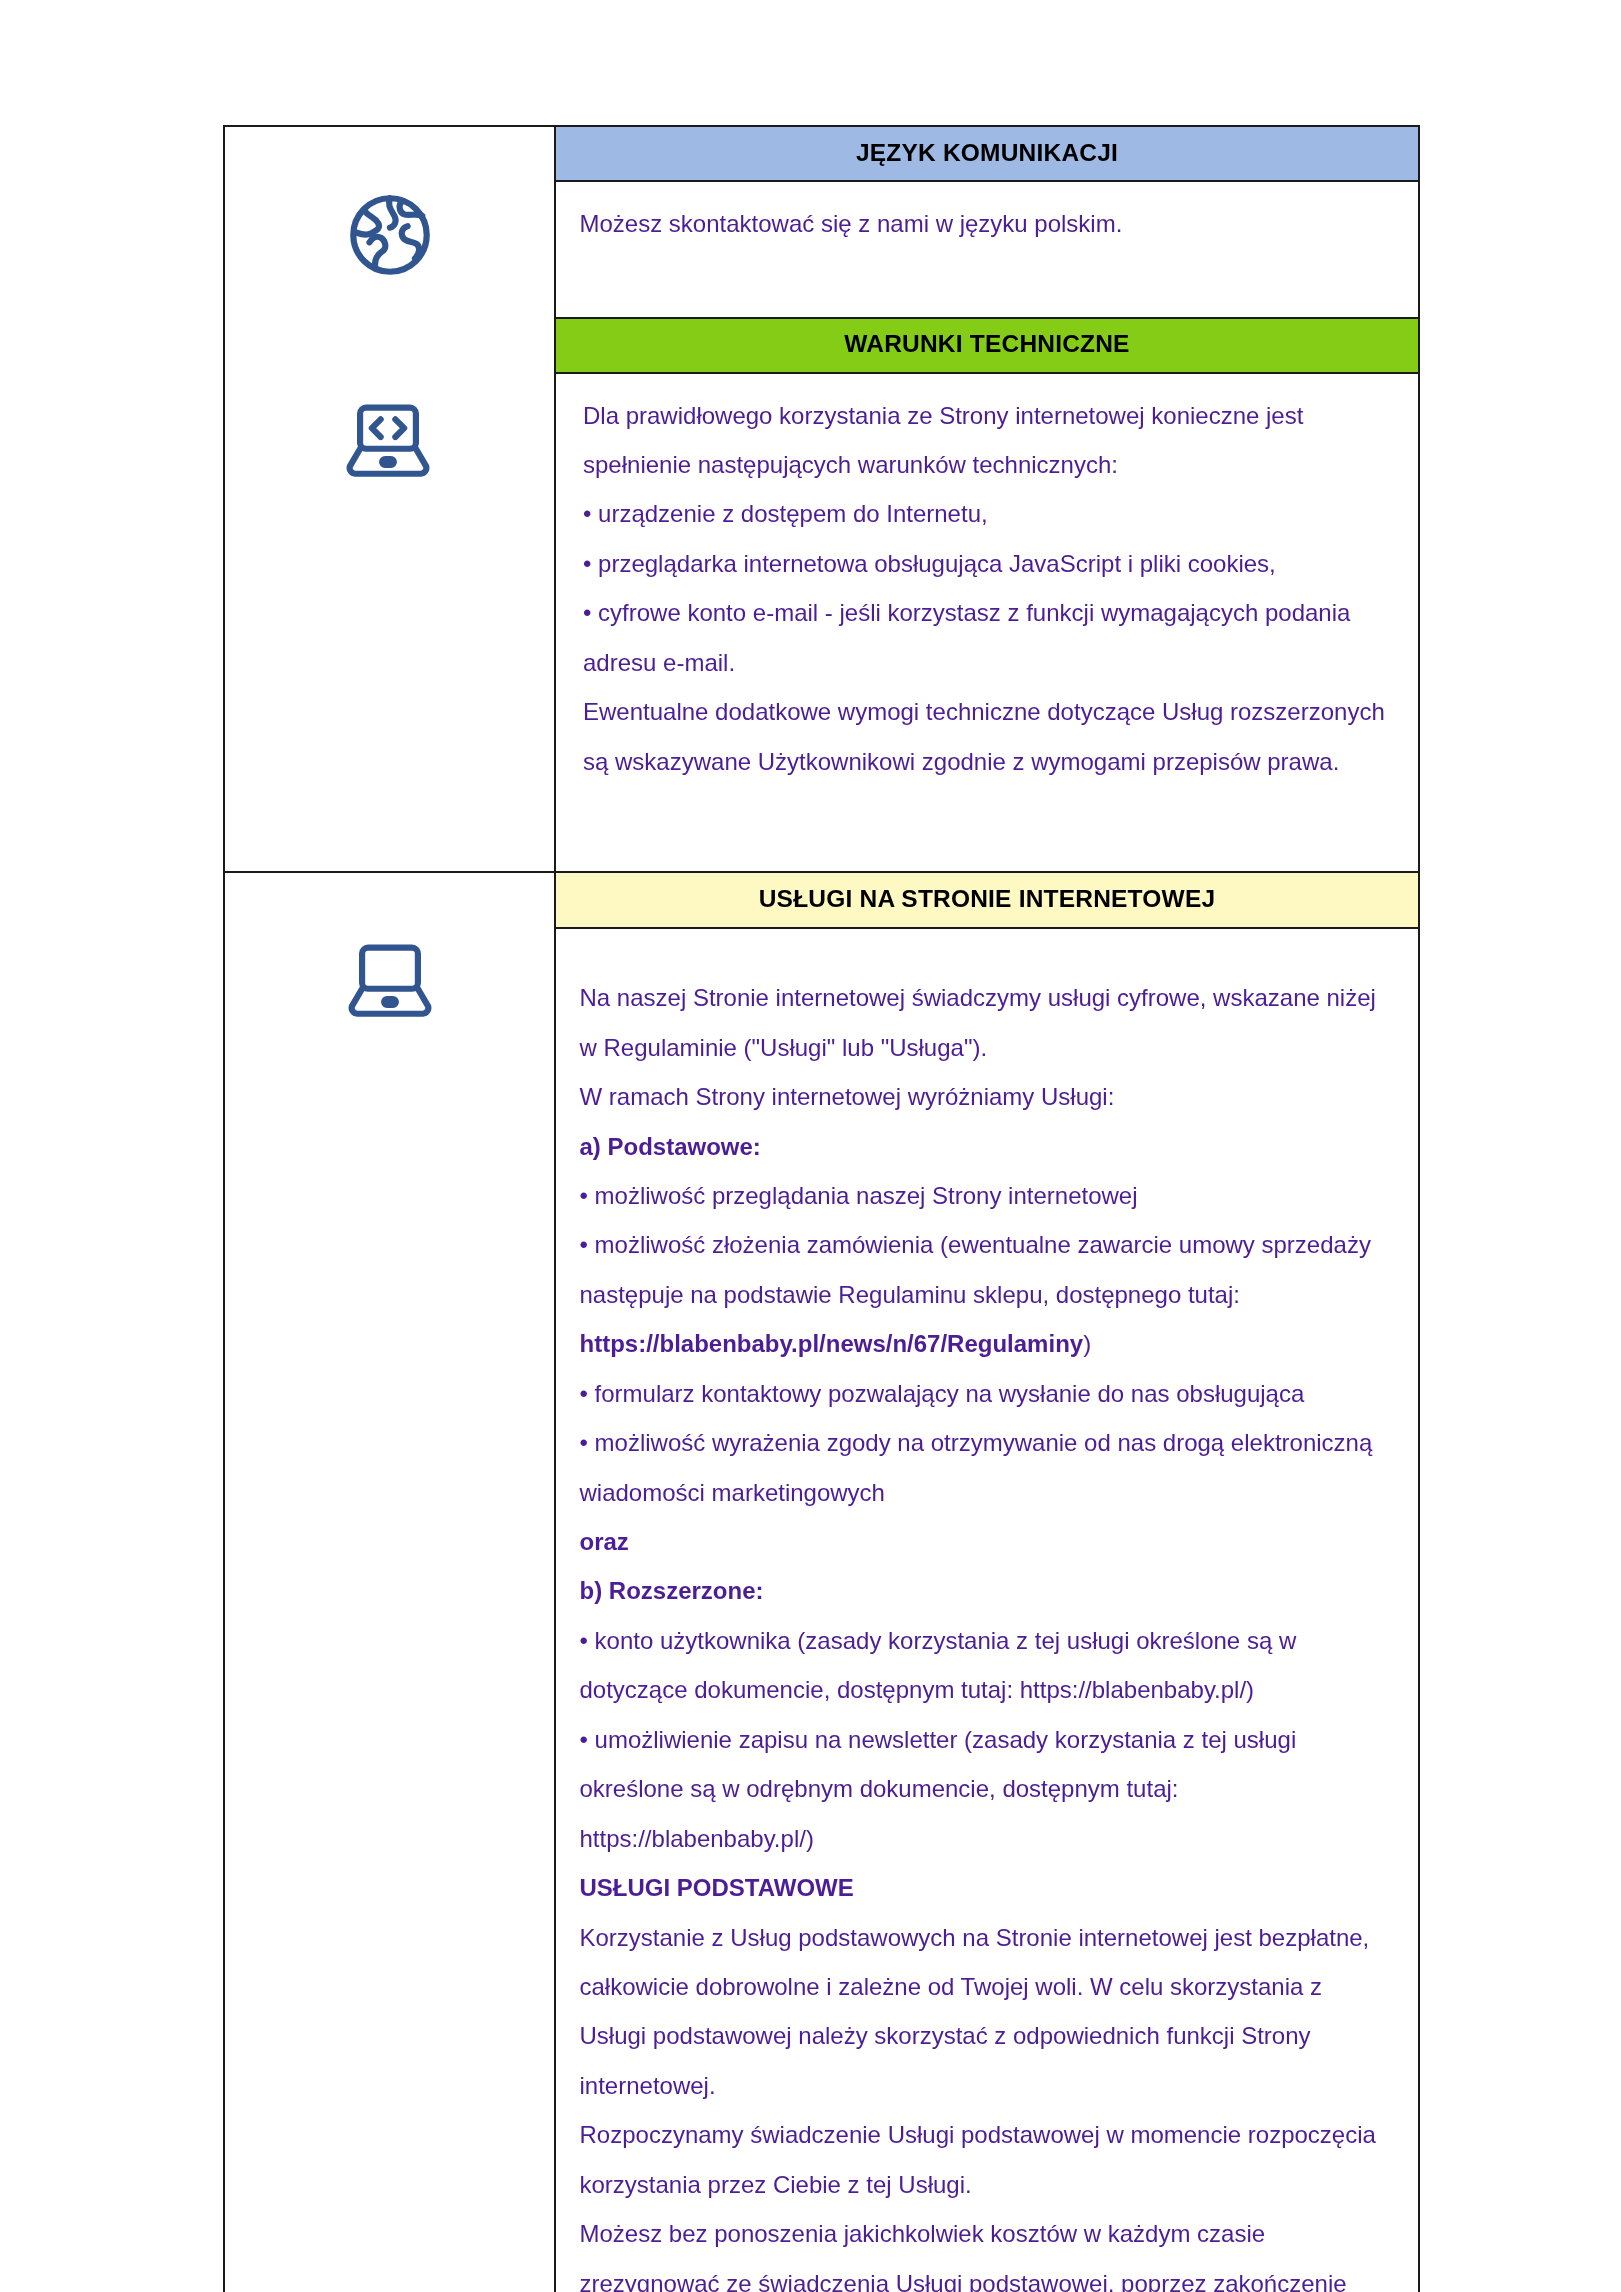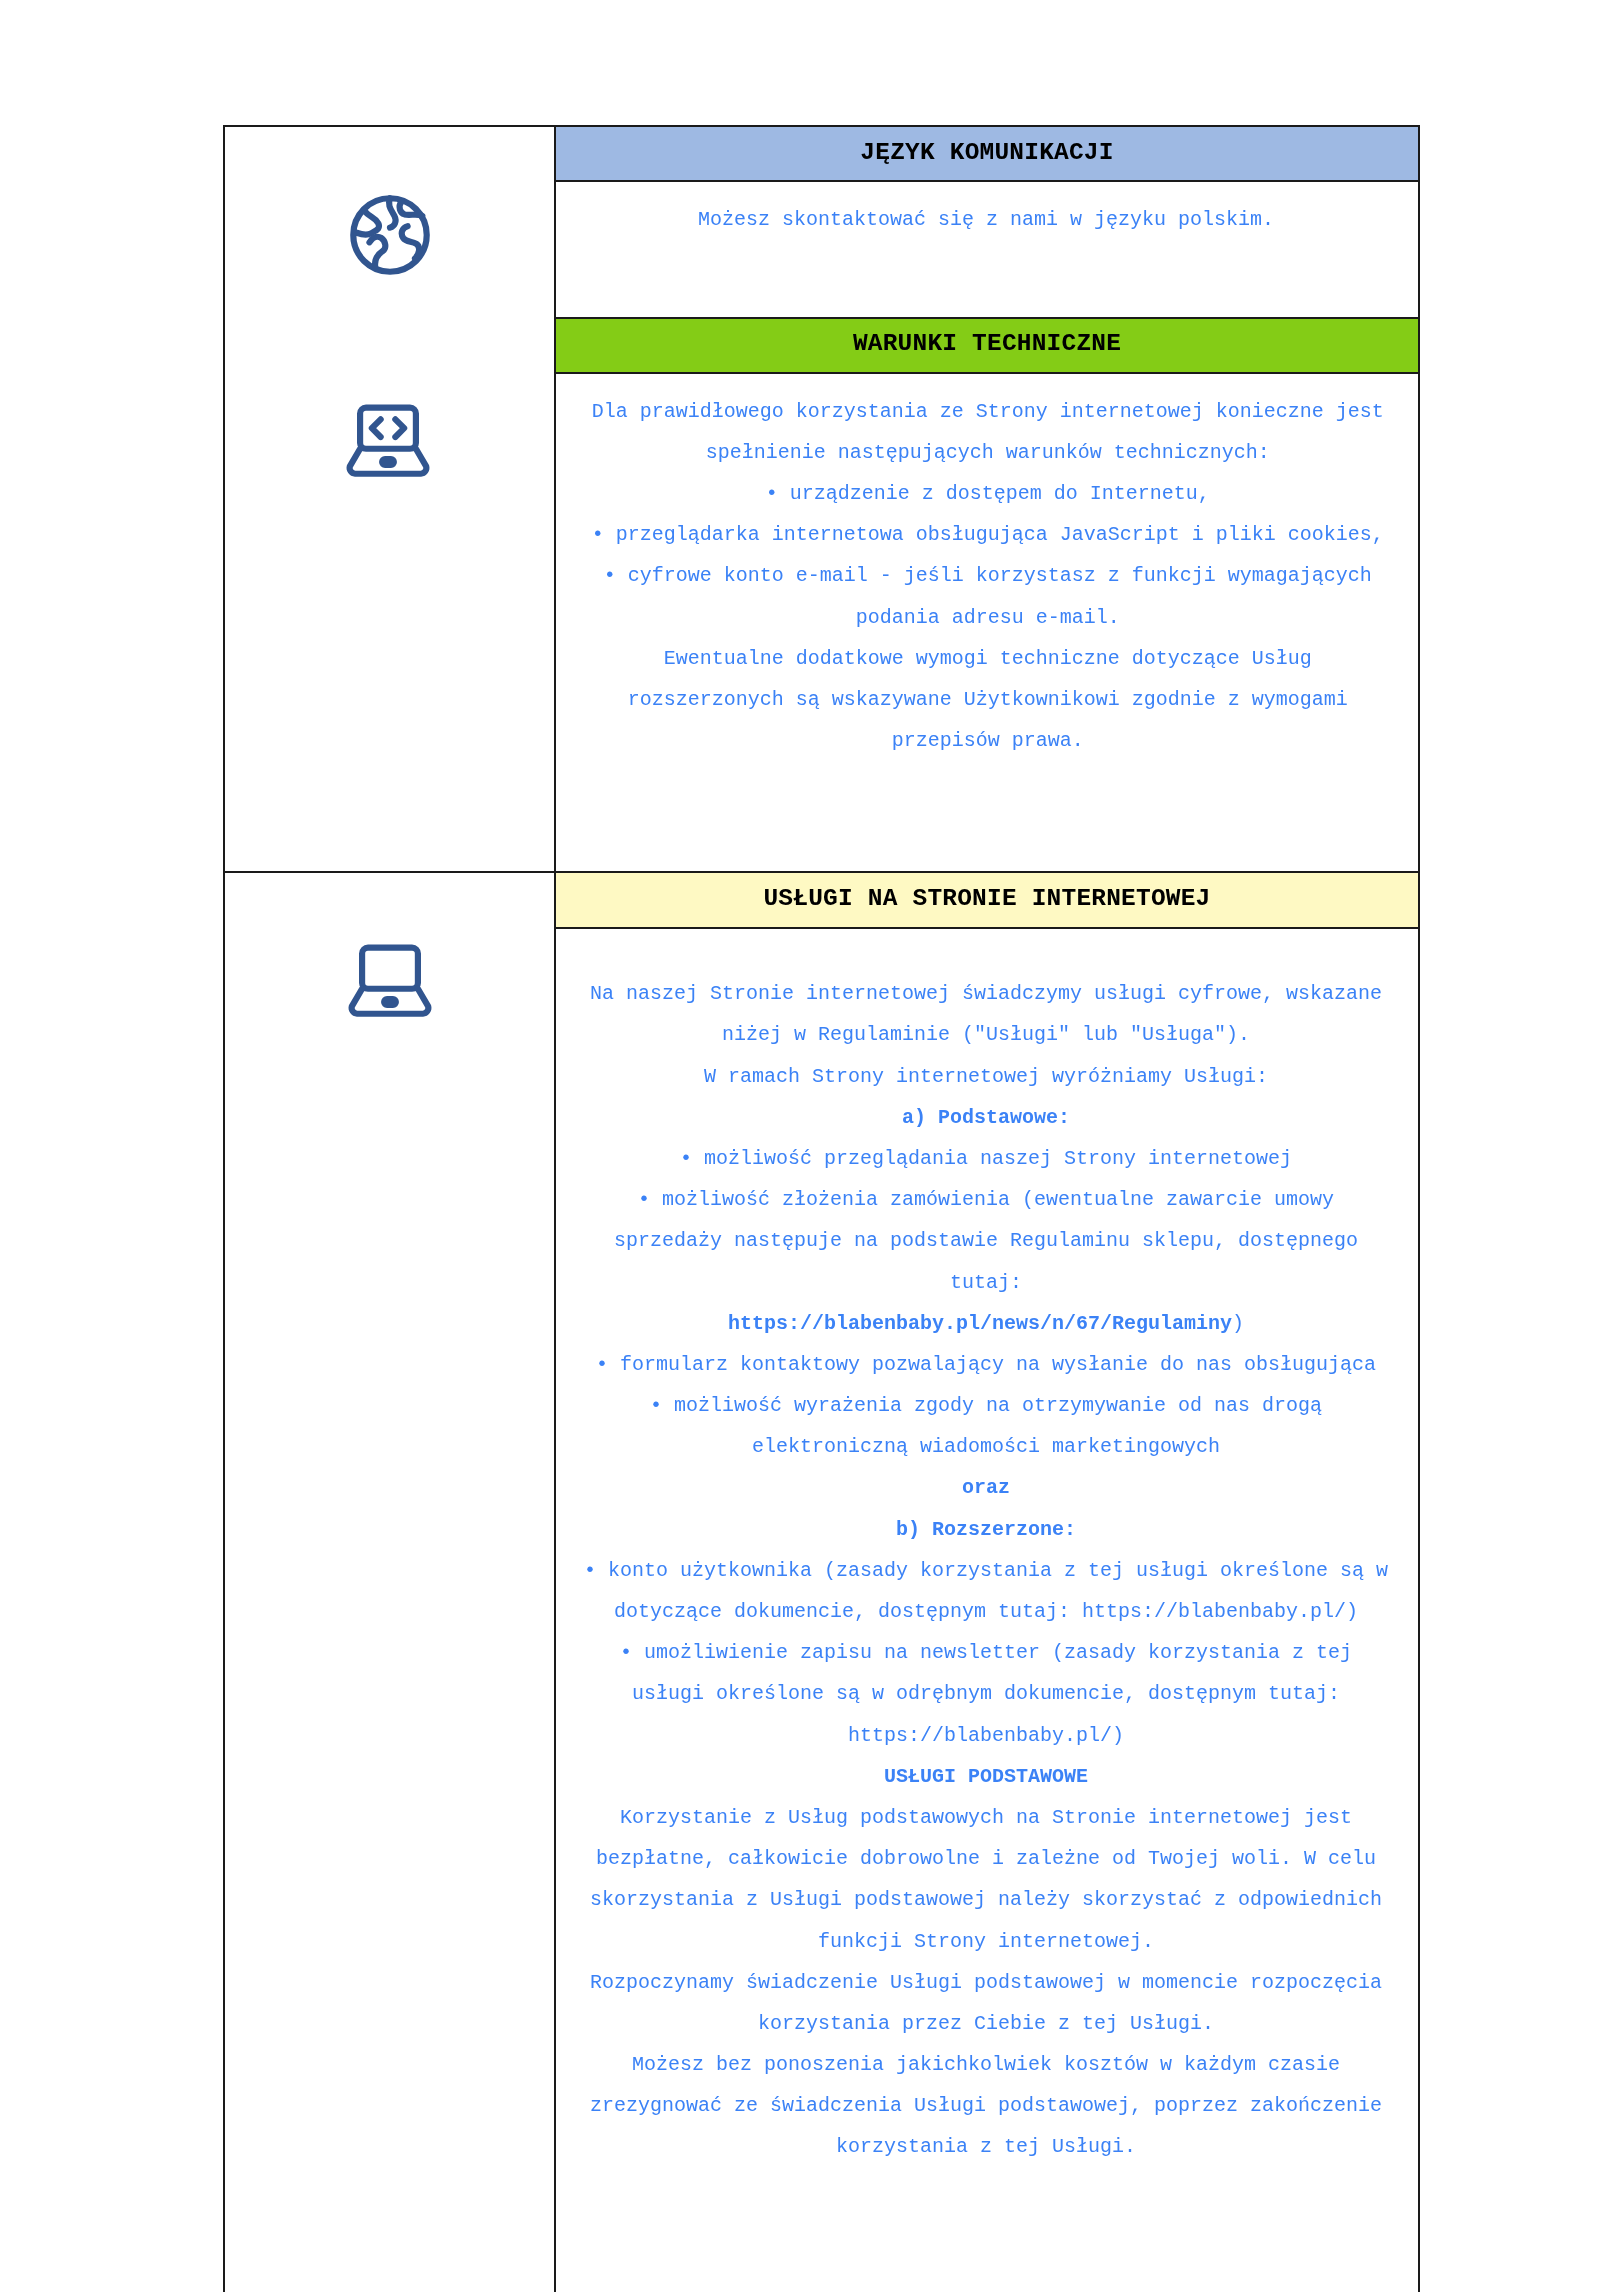--- a/index.html
+++ b/index.html
@@ -15,21 +15,20 @@
     color: #000000;
     -webkit-font-smoothing: antialiased;
   }
 
   .page {
     position: relative;
     width: 1621px;
     height: 1966px;
     box-sizing: border-box;
     padding: 125px 147px 0 223px;
-    font-family: Liberation Mono, monospace;
   }
 
   table.doc-table {
     width: 1196px;
     border-collapse: collapse;
     table-layout: fixed;
   }
 
   table.doc-table td {
     border: 2px solid #1a1a1a;
@@ -61,24 +60,23 @@
     font-weight: bold;
     font-size: 24.5px;
     letter-spacing: 0.2px;
     padding: 12.7px 0 13.7px 0;
     line-height: 1.1;
   }
 
   
   .section-body {
     padding: 16.7px 25.5px 19.6px 23.5px;
-    font-size: 20px;
+    font-size: 24px;
     line-height: 2.06;
-    color: #3b82f6;
-    text-align: center;
+    color: #4c1d95;
   }
 
   .section-body p {
     margin: 0;
   }
   .section-body p.b { font-weight: bold; }
   .section-body .strong { font-weight: bold; }
 
   
   .row-lang .section-body { min-height: 98px; }

